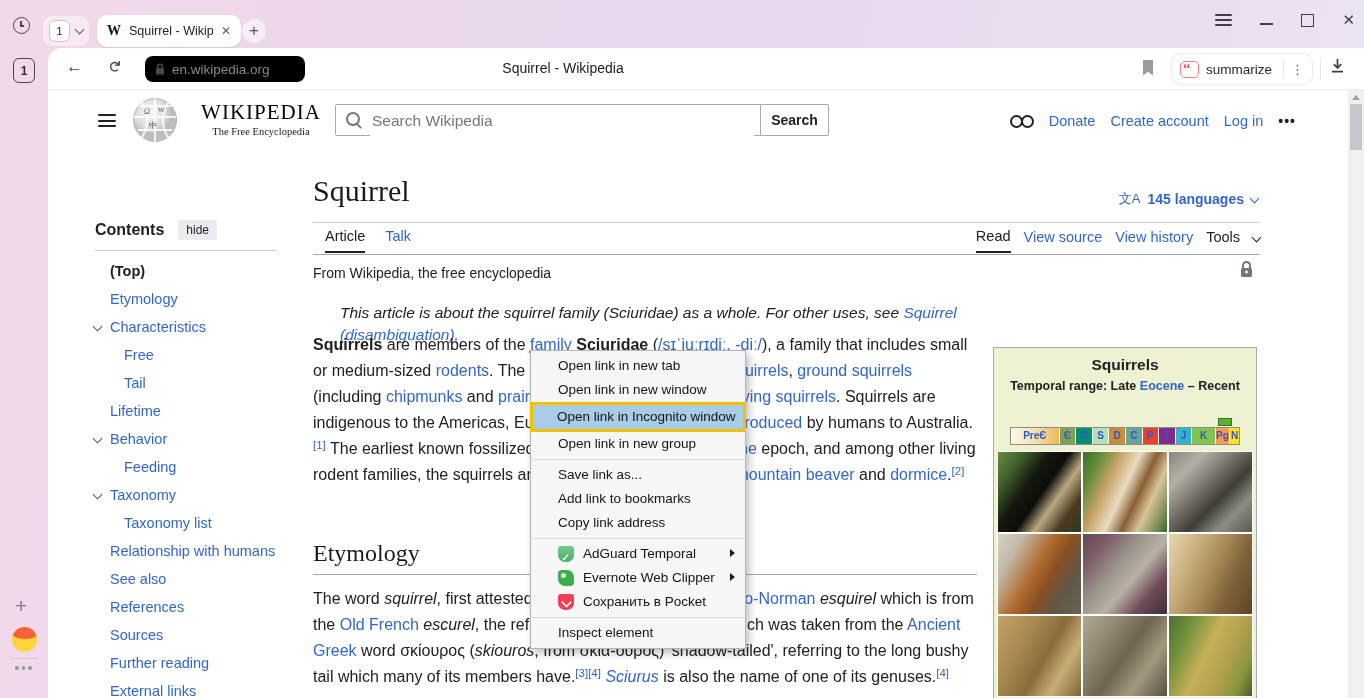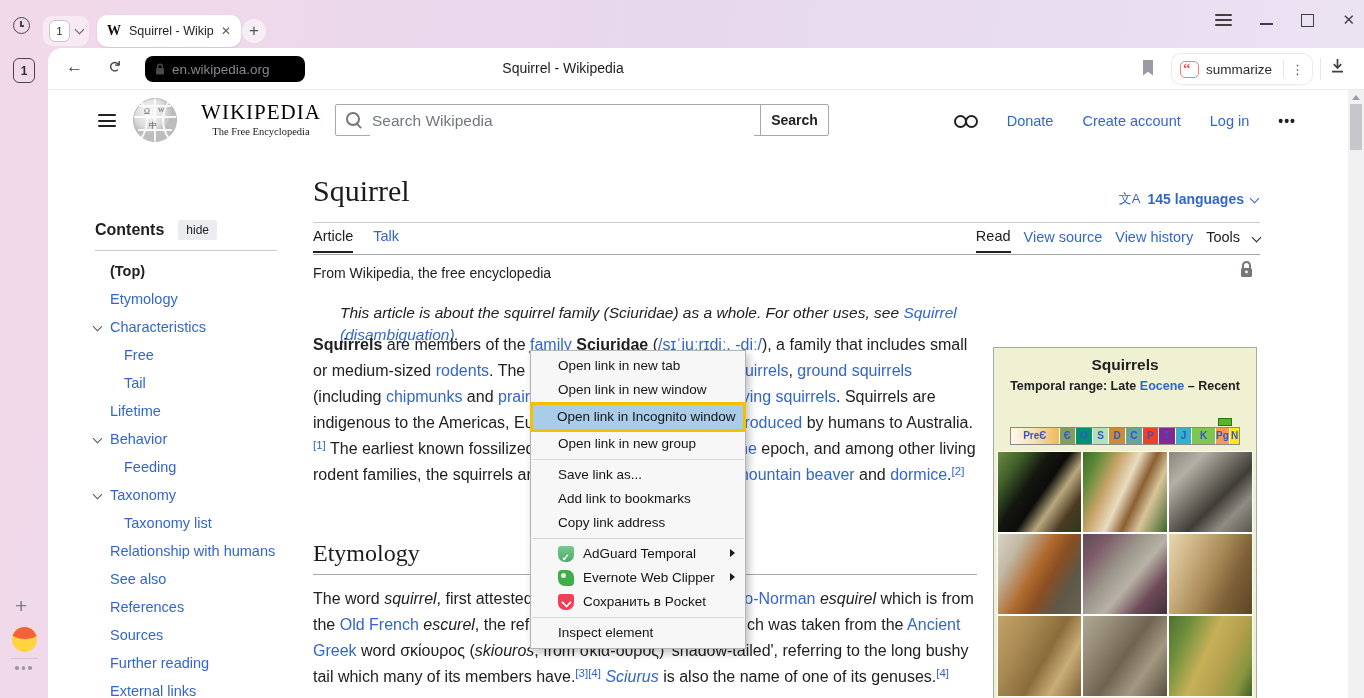--- a/index.html
+++ b/index.html
@@ -71,34 +71,34 @@
   .logotext .l1{font-size:21px;letter-spacing:1px;color:#000;}
   .logotext .l2{font-size:10.5px;color:#202122;margin-top:1px;}
   .wsearch{position:absolute;left:287px;top:14px;width:426px;height:32px;border:1px solid #a2a9b1;border-radius:2px 0 0 2px;box-sizing:border-box;}
   .wsearch input{position:absolute;left:34px;top:1px;width:380px;height:28px;border:none;outline:none;font-size:15.5px;font-family:"Liberation Sans",sans-serif;color:#202122;}
   .wsearch input::placeholder{color:#72777d;}
   .mag{position:absolute;left:10px;top:7px;width:17px;height:17px;}
   .mag::before{content:"";position:absolute;width:10px;height:10px;border:2px solid #72777d;border-radius:50%;left:0;top:0;}
   .mag::after{content:"";position:absolute;width:2px;height:6px;background:#72777d;left:12px;top:11px;transform:rotate(-45deg);}
   .wsearchbtn{position:absolute;left:712px;top:14px;width:69px;height:32px;border:1px solid #a2a9b1;background:#fff;border-radius:0 2px 2px 0;
     font-size:14px;font-weight:bold;color:#202122;display:flex;align-items:center;justify-content:center;box-sizing:border-box;}
-  .wheadright{position:absolute;right:52px;top:23px;display:flex;align-items:center;gap:29px;font-size:14.5px;}
+  .wheadright{position:absolute;right:52px;top:23px;display:flex;align-items:center;gap:15px;font-size:14.5px;}
   .oo{display:flex;}
   .oo i{width:9px;height:9px;border:2.2px solid #202122;border-radius:50%;}
   .oo i+i{margin-left:-2px;}
   .wlink{color:#36c;}
   .wdots{color:#202122;font-weight:bold;letter-spacing:1px;font-size:14px;}
   .atitle{position:absolute;left:265px;top:84px;font-family:"Liberation Serif",serif;font-size:30px;color:#1b1b1d;}
   .langs{position:absolute;right:90px;top:100px;display:flex;align-items:center;gap:7px;color:#36c;}
   .langs .ic{font-size:13px;}
   .langs .lb{font-size:14px;font-weight:bold;}
   .langs .chev{color:#36c;margin-top:-2px;}
   .hr1{position:absolute;left:265px;right:88px;top:132px;height:1px;background:#c8ccd1;}
   .tabsrow{position:absolute;left:265px;right:88px;top:138px;height:26px;font-size:14.5px;}
-  .tabsrow .lft{position:absolute;left:0;display:flex;gap:20px;}
+  .tabsrow .lft{position:absolute;left:12px;display:flex;gap:20px;}
   .tabsrow .rgt{position:absolute;right:0;display:flex;gap:13px;align-items:center;}
   .wtab{padding-bottom:7px;}
   .wtab.active{color:#202122;border-bottom:2px solid #202122;}
   .hr2{position:absolute;left:265px;right:88px;top:164px;height:1px;background:#a2a9b1;}
   .fromline{position:absolute;left:265px;top:175px;font-size:14px;color:#202122;}
   .pagelock{position:absolute;right:94px;top:170px;}
   .hatnote{position:absolute;left:265px;top:212px;width:700px;padding-left:27px;font-size:15.5px;line-height:22px;}
   .para{position:absolute;left:265px;width:664px;font-size:16px;line-height:26px;color:#202122;}
   #p1{top:242px;}
   #p2{top:496px;}

